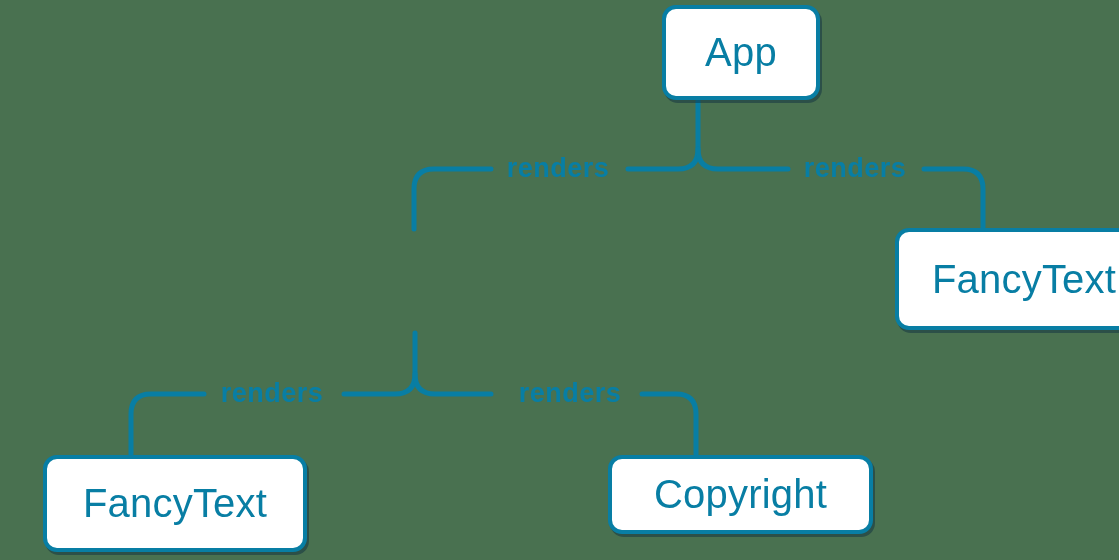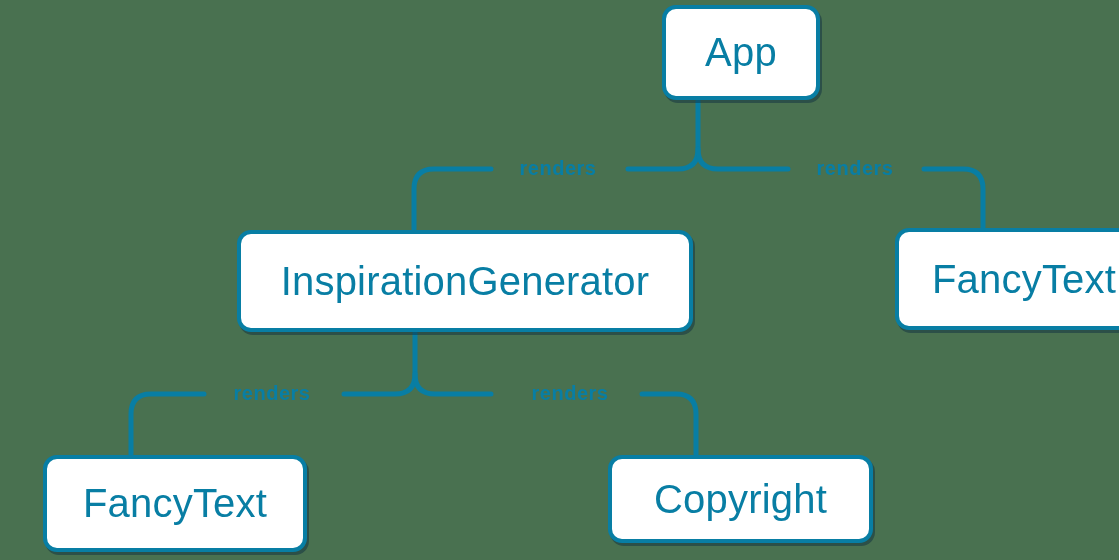--- a/index.html
+++ b/index.html
@@ -48,26 +48,26 @@
     color:var(--accent);
     font-size:40px;
     font-weight:500;
     letter-spacing:0.2px;
     white-space:nowrap;
   }
   .node-app{left:622px;top:5px;width:158px;height:95px;}
   .node-inspiration-generator{left:197px;top:230px;width:456px;height:102px;}
   .node-fancy-text-top{left:855px;top:228px;width:258px;height:102px;}
   .node-fancy-text-bottom{left:3px;top:455px;width:264px;height:97px;}
-  .node-copyright{left:568px;top:455px;width:265px;height:88px;justify-content:center;}
+  .node-copyright{left:568px;top:455px;width:265px;height:79px;justify-content:center;}
   .edge-label{
     position:absolute;
     transform:translate(-50%,-50%);
     color:var(--accent);
-    font-size:20px;
+    font-size:27px;
     font-weight:700;
     letter-spacing:0.5px;
     white-space:nowrap;
   }
   .edge-label-1{left:558px;top:168px;}
   .edge-label-2{left:855px;top:168px;}
   .edge-label-3{left:272px;top:393px;}
   .edge-label-4{left:570px;top:393px;}
 </style>
 </head>
@@ -84,23 +84,20 @@
 
   <div class="edge-label edge-label-1">renders</div>
   <div class="edge-label edge-label-2">renders</div>
   <div class="edge-label edge-label-3">renders</div>
   <div class="edge-label edge-label-4">renders</div>
 
   <div class="node node-app">
     <span class="node-label">App</span>
   </div>
 
-  <div class="node node-inspiration-generator">
-    <span class="node-label">InspirationGenerator</span>
-  </div>
 
   <div class="node node-fancy-text-top">
     <span class="node-label">FancyText</span>
   </div>
 
   <div class="node node-fancy-text-bottom">
     <span class="node-label">FancyText</span>
   </div>
 
   <div class="node node-copyright">

